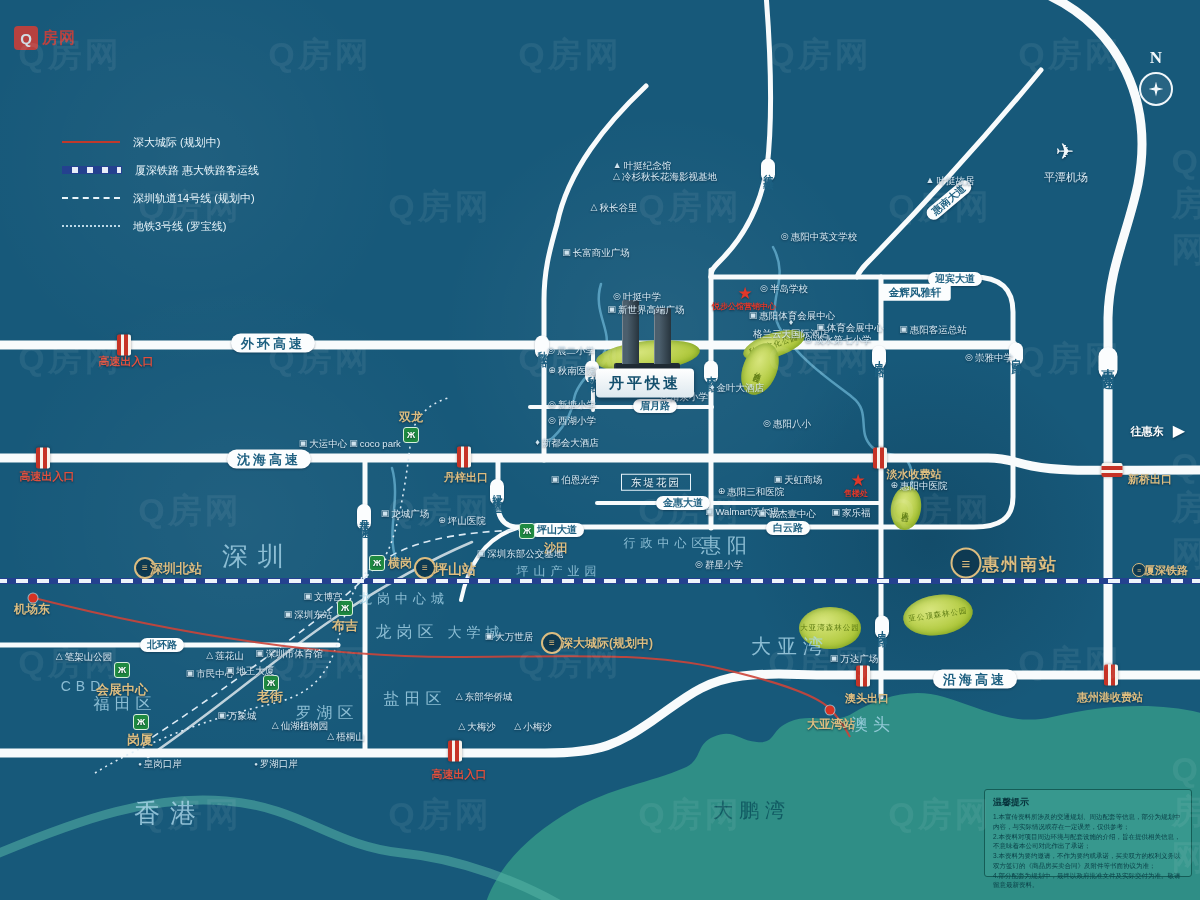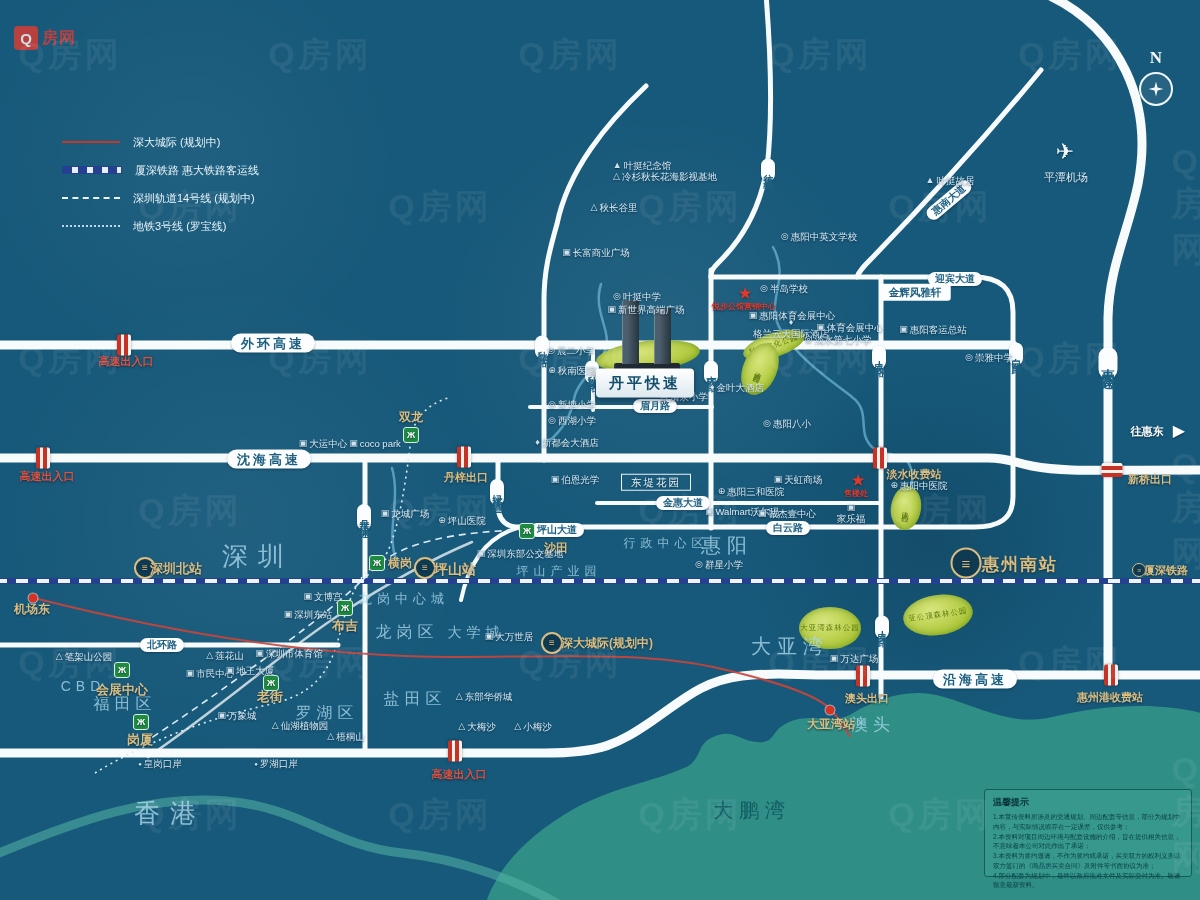--- a/index.html
+++ b/index.html
@@ -481,21 +481,21 @@
         <span>天虹商场</span>
       </div>
       <div class="lbl poi" style="left: 742px; top: 512px; transform: translate(-50%, -50%);">
         <span class="ic ic-building"></span>
         <span>Walmart沃尔玛</span>
       </div>
       <div class="lbl poi" style="left: 787px; top: 514px; transform: translate(-50%, -50%);">
         <span class="ic ic-building"></span>
         <span>诚杰壹中心</span>
       </div>
-      <div class="lbl poi" style="left: 851px; top: 513px; transform: translate(-50%, -50%); flex-direction: column;">
+      <div class="lbl poi" style="left: 851px; top: 513px; transform: translate(-50%, -50%);">
         <span class="ic ic-building"></span>
         <span>家乐福</span>
       </div>
       <div class="lbl poi" style="left: 719px; top: 565px; transform: translate(-50%, -50%);">
         <span class="ic ic-school"></span>
         <span>群星小学</span>
       </div>
       <div class="lbl poi" style="left: 575px; top: 480px; transform: translate(-50%, -50%);">
         <span class="ic ic-building"></span>
         <span>伯恩光学</span>

